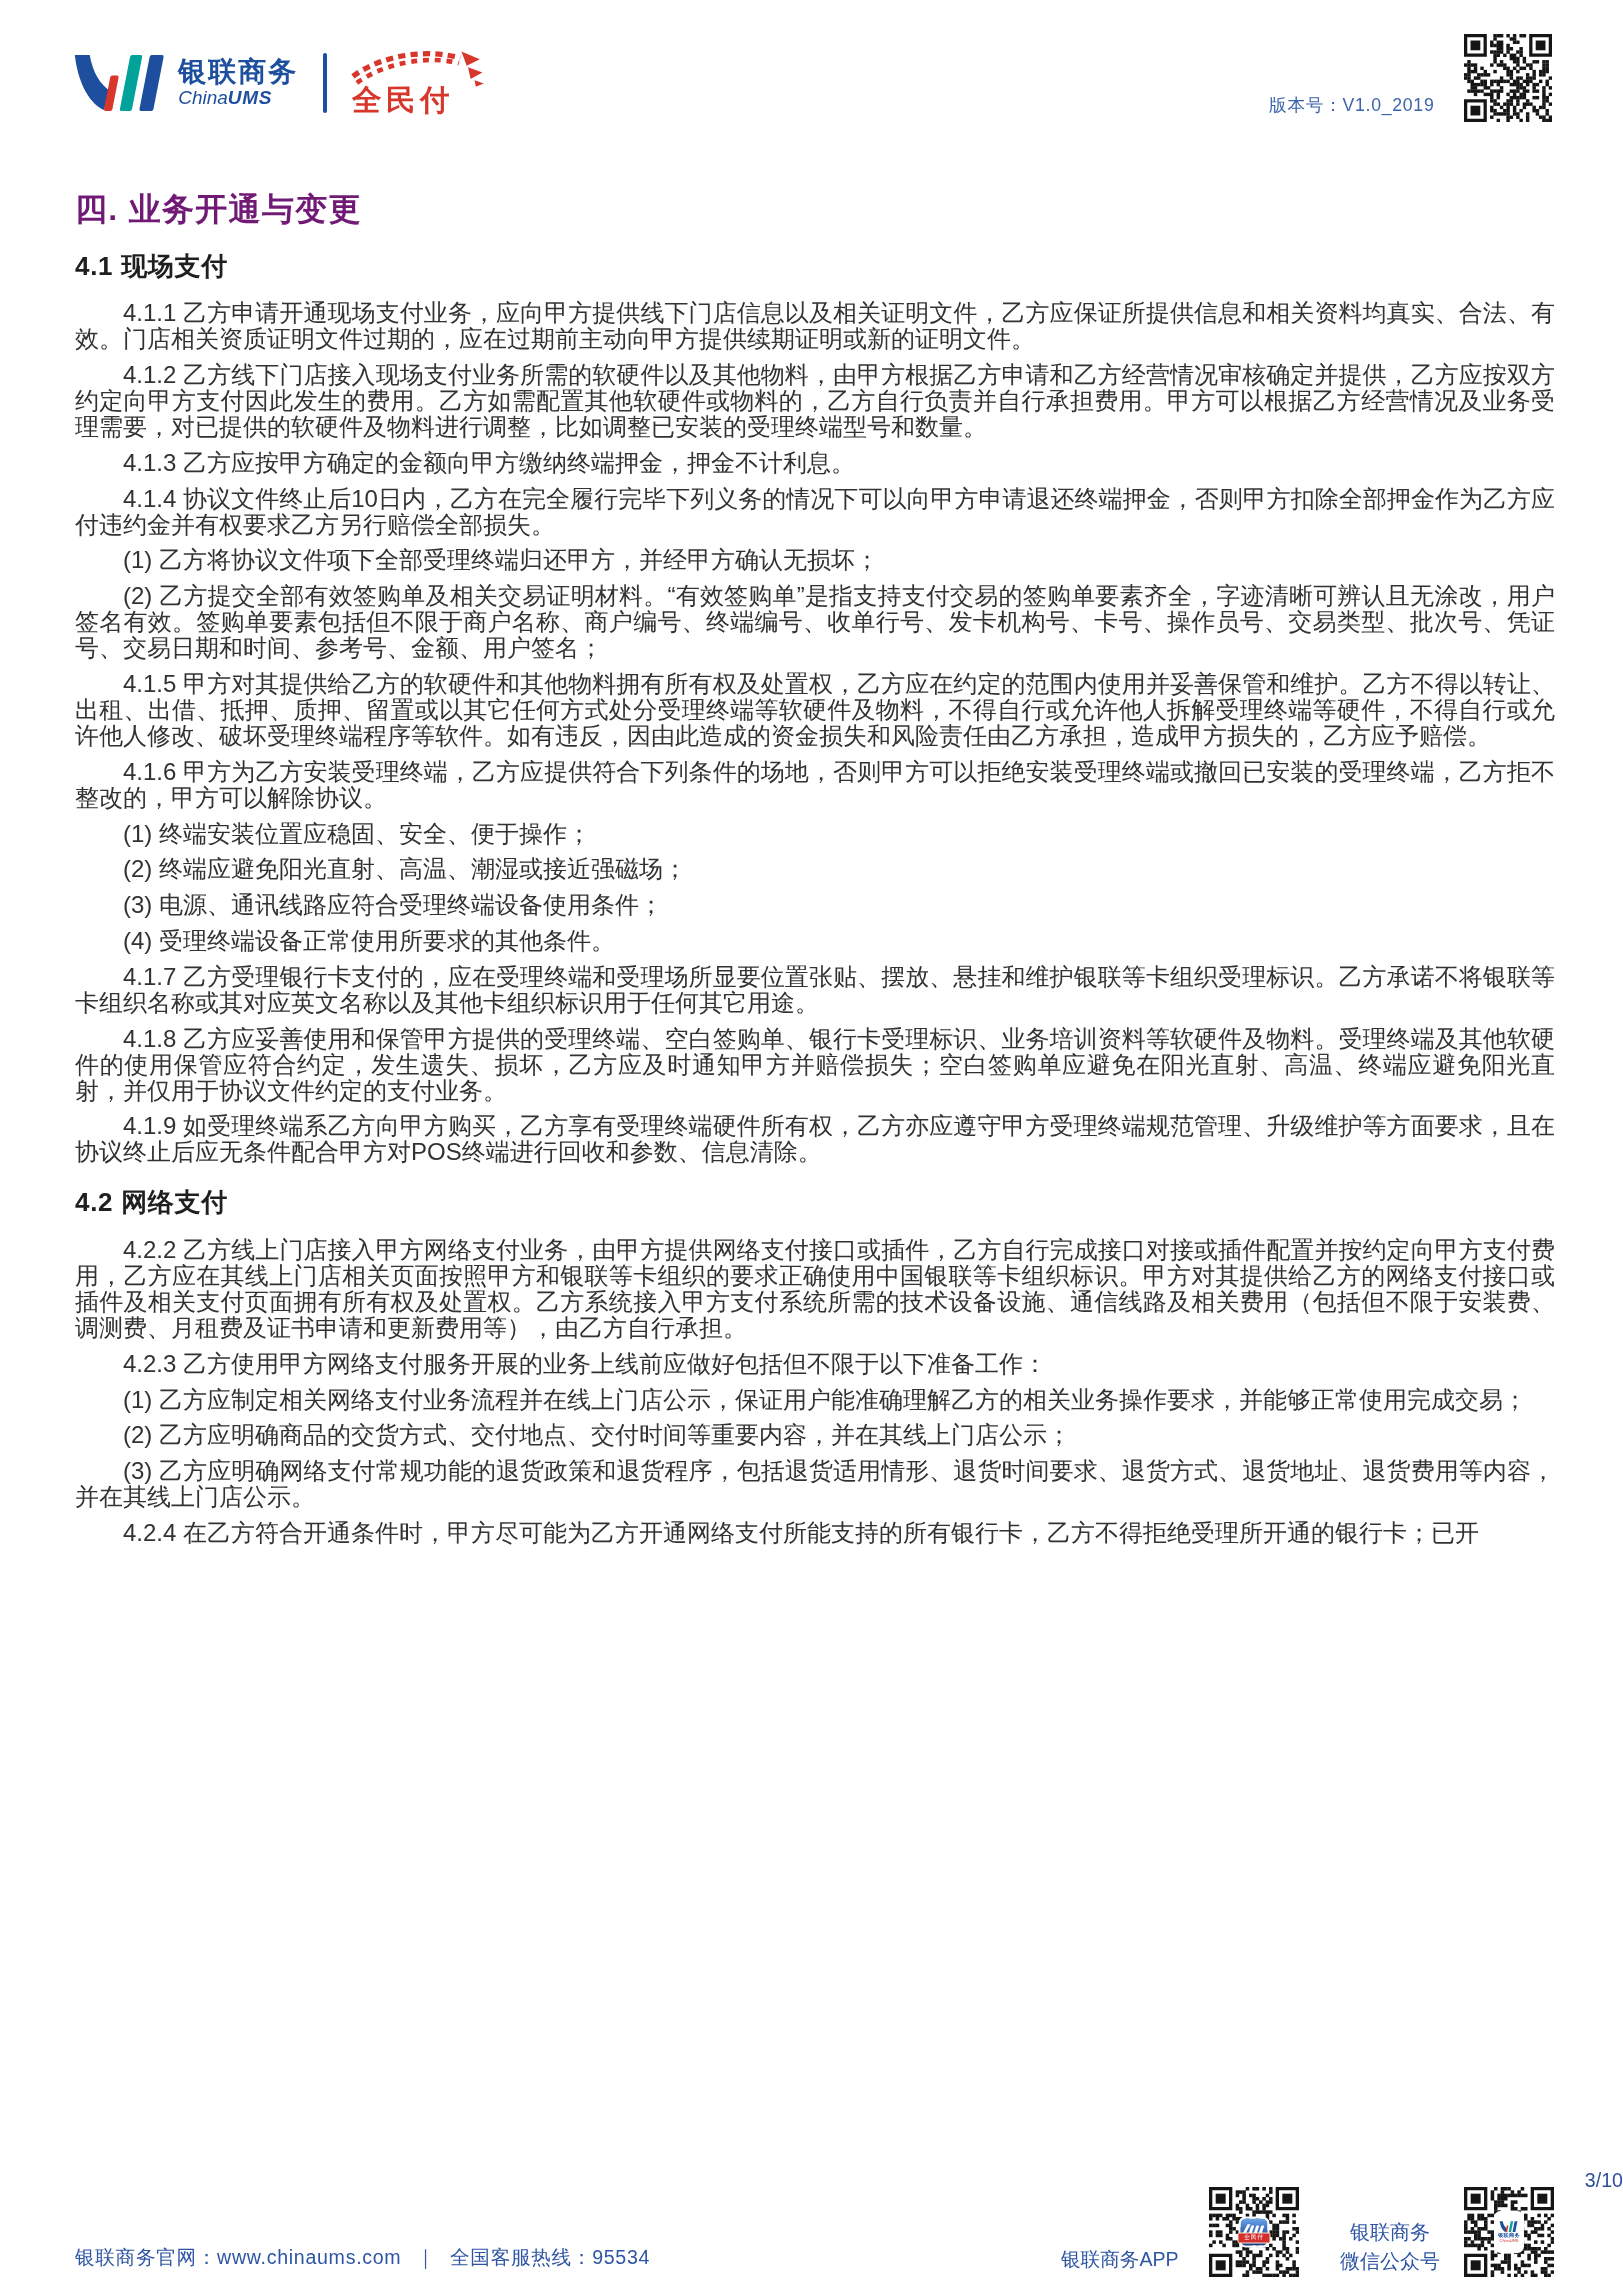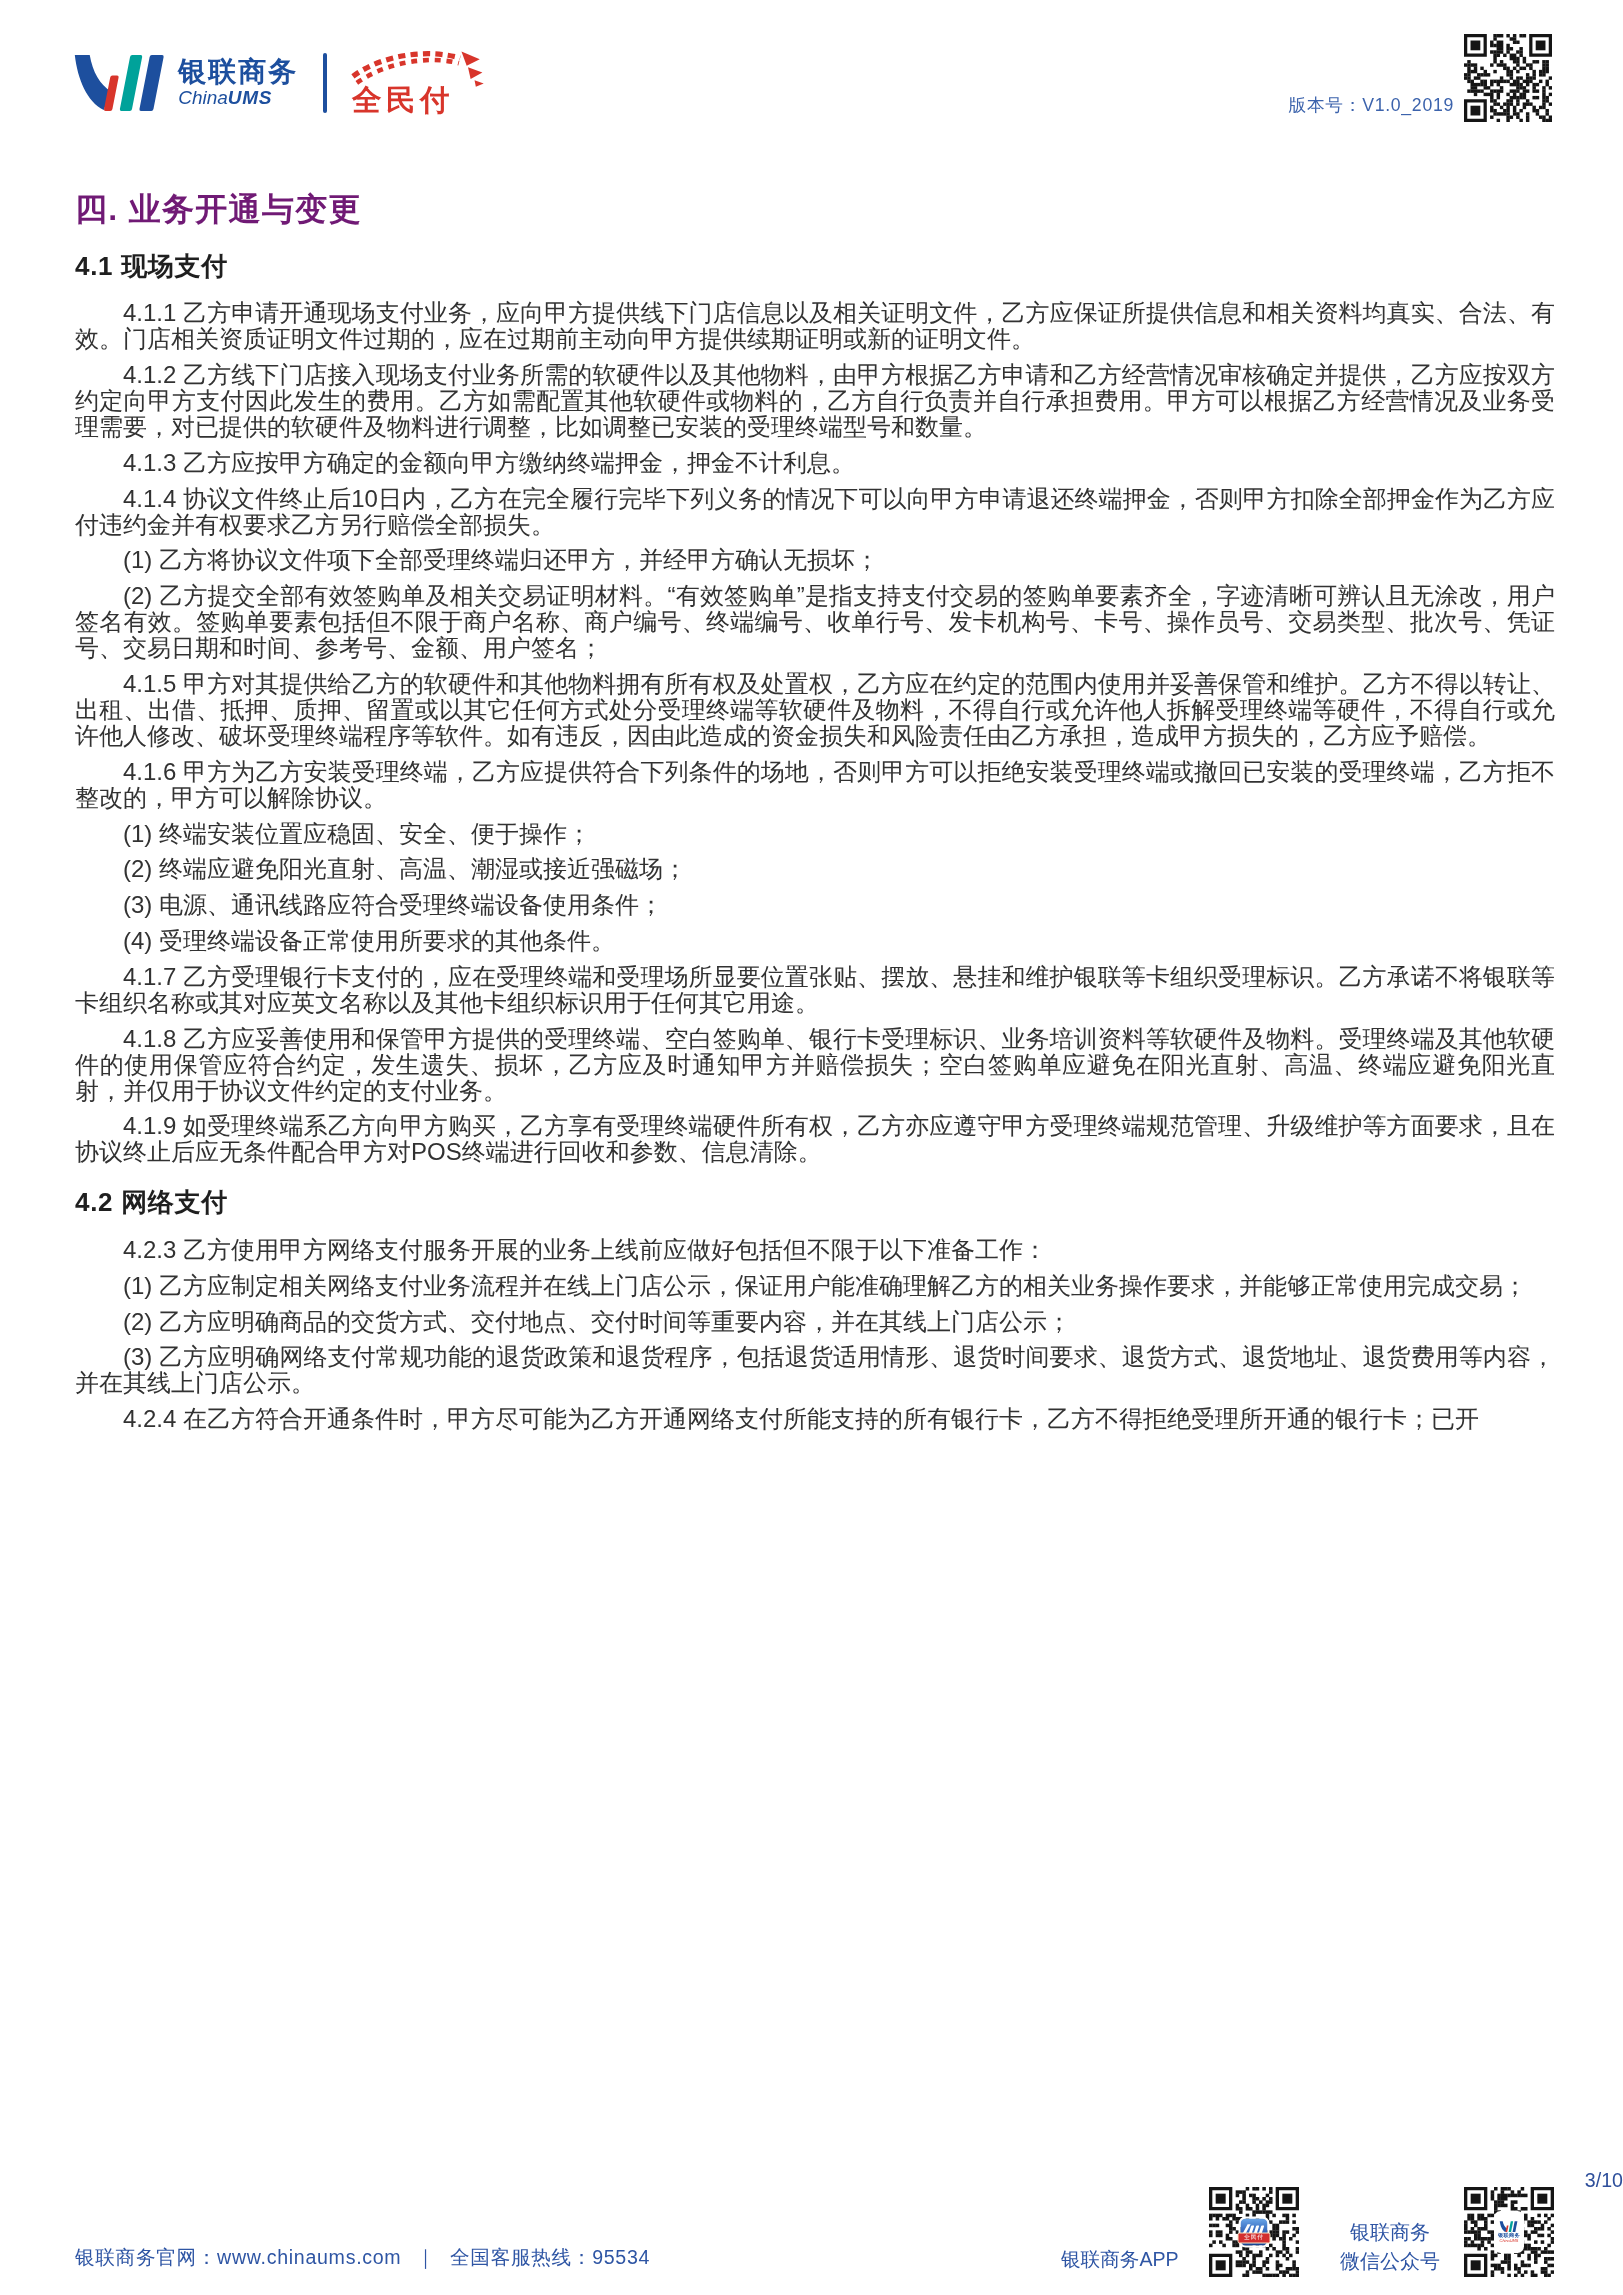--- a/index.html
+++ b/index.html
@@ -14,21 +14,21 @@
   .brand-cn{font-size:28px;font-weight:bold;color:#1d4f9e;letter-spacing:2px;}
   .brand-en{font-size:19px;font-style:italic;color:#1d4f9e;margin-top:2.6px;}
   .brand-en b{font-weight:800;letter-spacing:0.7px;}
   .logo-divider{width:3.9px;height:60px;background:#1d4f9e;border-radius:2px;margin:0 25px;}
   .product{position:relative;padding-top:34px;}
   .flag-svg{position:absolute;left:-2.6px;top:-5.2px;width:136px;height:41px;}
   .product-name{font-size:29.4px;font-weight:bold;color:#d8352b;letter-spacing:4.6px;line-height:1;}
   .qr{position:absolute;background:#fff;}
   .qr .qr-cells{position:absolute;inset:0;width:100%;height:100%;}
   .qr-top{left:1464px;top:34px;width:88px;height:88px;}
-  .version{position:absolute;left:1269px;top:93px;width:185px;text-align:right;
+  .version{position:absolute;left:1269px;top:93px;width:185px;
            font-size:17.7px;color:#3c63ac;letter-spacing:0.7px;}
   
   .doc{position:absolute;left:75px;top:192px;width:1480px;text-align:justify;}
   .doc h1{font-size:32px;line-height:35px;font-weight:bold;color:#701a75;margin:0 0 23.6px 0;letter-spacing:1.3px;}
   .doc h2{font-size:26px;line-height:30px;font-weight:bold;color:#1f1f1f;margin:22px 0 19.6px 0;letter-spacing:0.7px;}
   .doc h2.first{margin-top:0;}
   .doc p{font-size:24px;line-height:26px;margin:0 0 9.8px 0;text-indent:48px;color:#323232;}
   
   .page-num{position:absolute;left:0;right:0;top:2169px;text-align:right;
             font-size:19.6px;color:#2e4f9b;}
@@ -368,20 +368,21 @@
   <p>4.1.6 甲方为乙方安装受理终端，乙方应提供符合下列条件的场地，否则甲方可以拒绝安装受理终端或撤回已安装的受理终端，乙方拒不整改的，甲方可以解除协议。</p>
   <p>(1) 终端安装位置应稳固、安全、便于操作；</p>
   <p>(2) 终端应避免阳光直射、高温、潮湿或接近强磁场；</p>
   <p>(3) 电源、通讯线路应符合受理终端设备使用条件；</p>
   <p>(4) 受理终端设备正常使用所要求的其他条件。</p>
   <p>4.1.7 乙方受理银行卡支付的，应在受理终端和受理场所显要位置张贴、摆放、悬挂和维护银联等卡组织受理标识。乙方承诺不将银联等卡组织名称或其对应英文名称以及其他卡组织标识用于任何其它用途。</p>
   <p>4.1.8 乙方应妥善使用和保管甲方提供的受理终端、空白签购单、银行卡受理标识、业务培训资料等软硬件及物料。受理终端及其他软硬件的使用保管应符合约定，发生遗失、损坏，乙方应及时通知甲方并赔偿损失；空白签购单应避免在阳光直射、高温、终端应避免阳光直射，并仅用于协议文件约定的支付业务。</p>
   <p>4.1.9 如受理终端系乙方向甲方购买，乙方享有受理终端硬件所有权，乙方亦应遵守甲方受理终端规范管理、升级维护等方面要求，且在协议终止后应无条件配合甲方对POS终端进行回收和参数、信息清除。</p>
 
   <h2>4.2 网络支付</h2>
+  <p>4.2.2 乙方线上门店接入甲方网络支付业务，由甲方提供网络支付接口或插件，乙方自行完成接口对接或插件配置并按约定向甲方支付费用，乙方应在其线上门店相关页面按照甲方和银联等卡组织的要求正确使用中国银联等卡组织标识。甲方对其提供给乙方的网络支付接口或插件及相关支付页面拥有所有权及处置权。乙方系统接入甲方支付系统所需的技术设备设施、通信线路及相关费用（包括但不限于安装费、调测费、月租费及证书申请和更新费用等），由乙方自行承担。</p>
   <p>4.2.3 乙方使用甲方网络支付服务开展的业务上线前应做好包括但不限于以下准备工作：</p>
   <p>(1) 乙方应制定相关网络支付业务流程并在线上门店公示，保证用户能准确理解乙方的相关业务操作要求，并能够正常使用完成交易；</p>
   <p>(2) 乙方应明确商品的交货方式、交付地点、交付时间等重要内容，并在其线上门店公示；</p>
   <p>(3) 乙方应明确网络支付常规功能的退货政策和退货程序，包括退货适用情形、退货时间要求、退货方式、退货地址、退货费用等内容，并在其线上门店公示。</p>
   <p>4.2.4 在乙方符合开通条件时，甲方尽可能为乙方开通网络支付所能支持的所有银行卡，乙方不得拒绝受理所开通的银行卡；已开</p>
 </main>
 
 <div class="page-num">3/10</div>
 
 <div class="contact">

